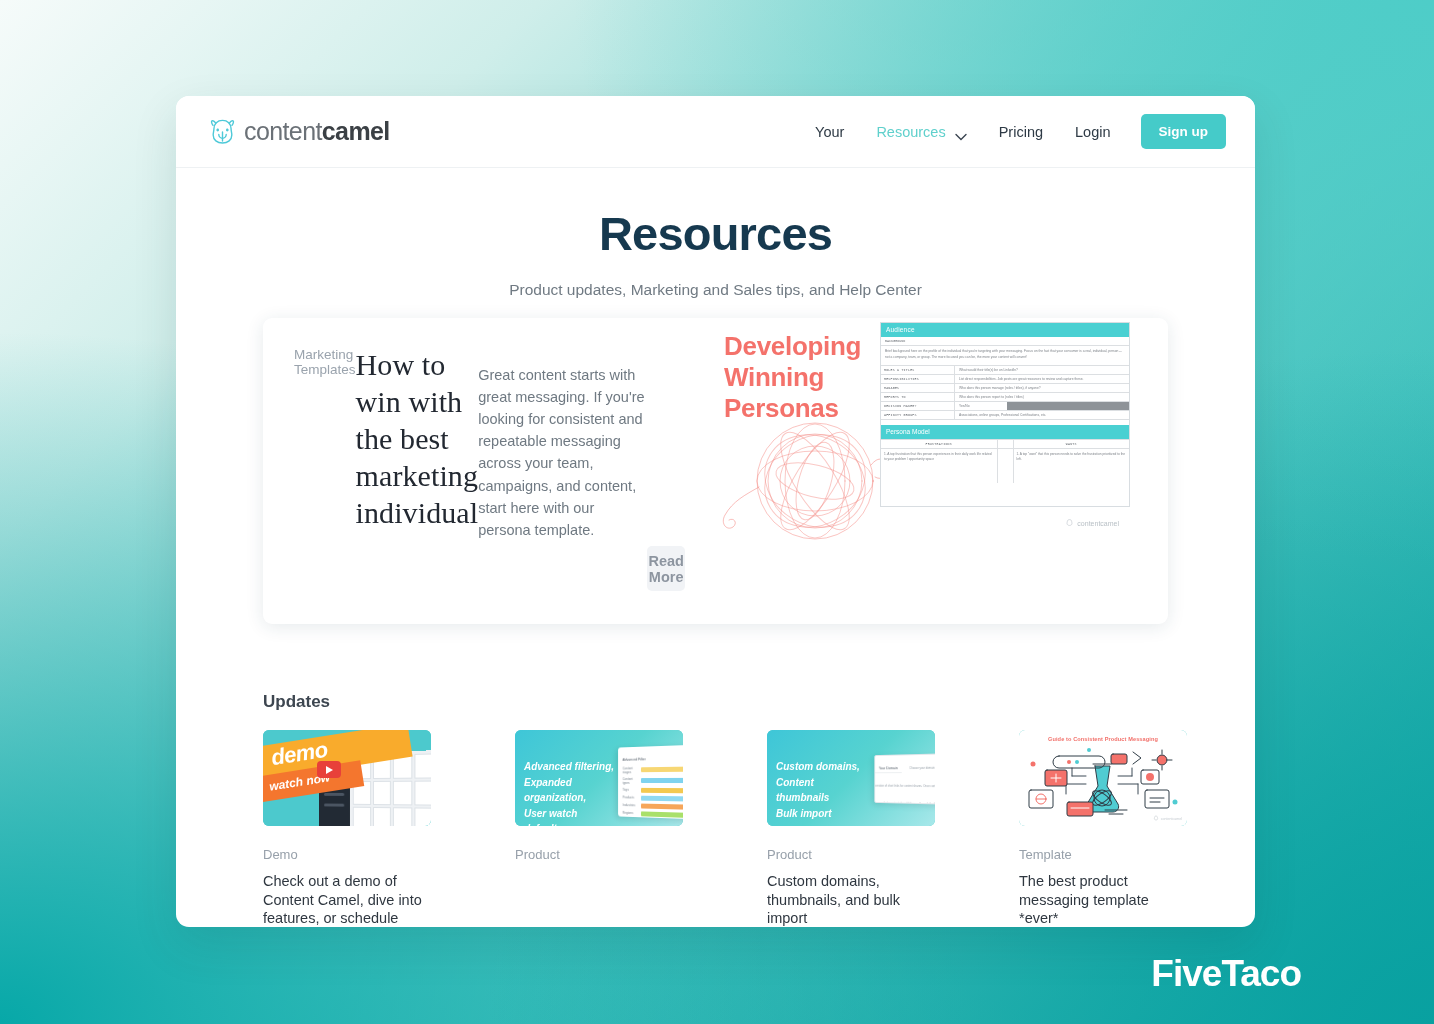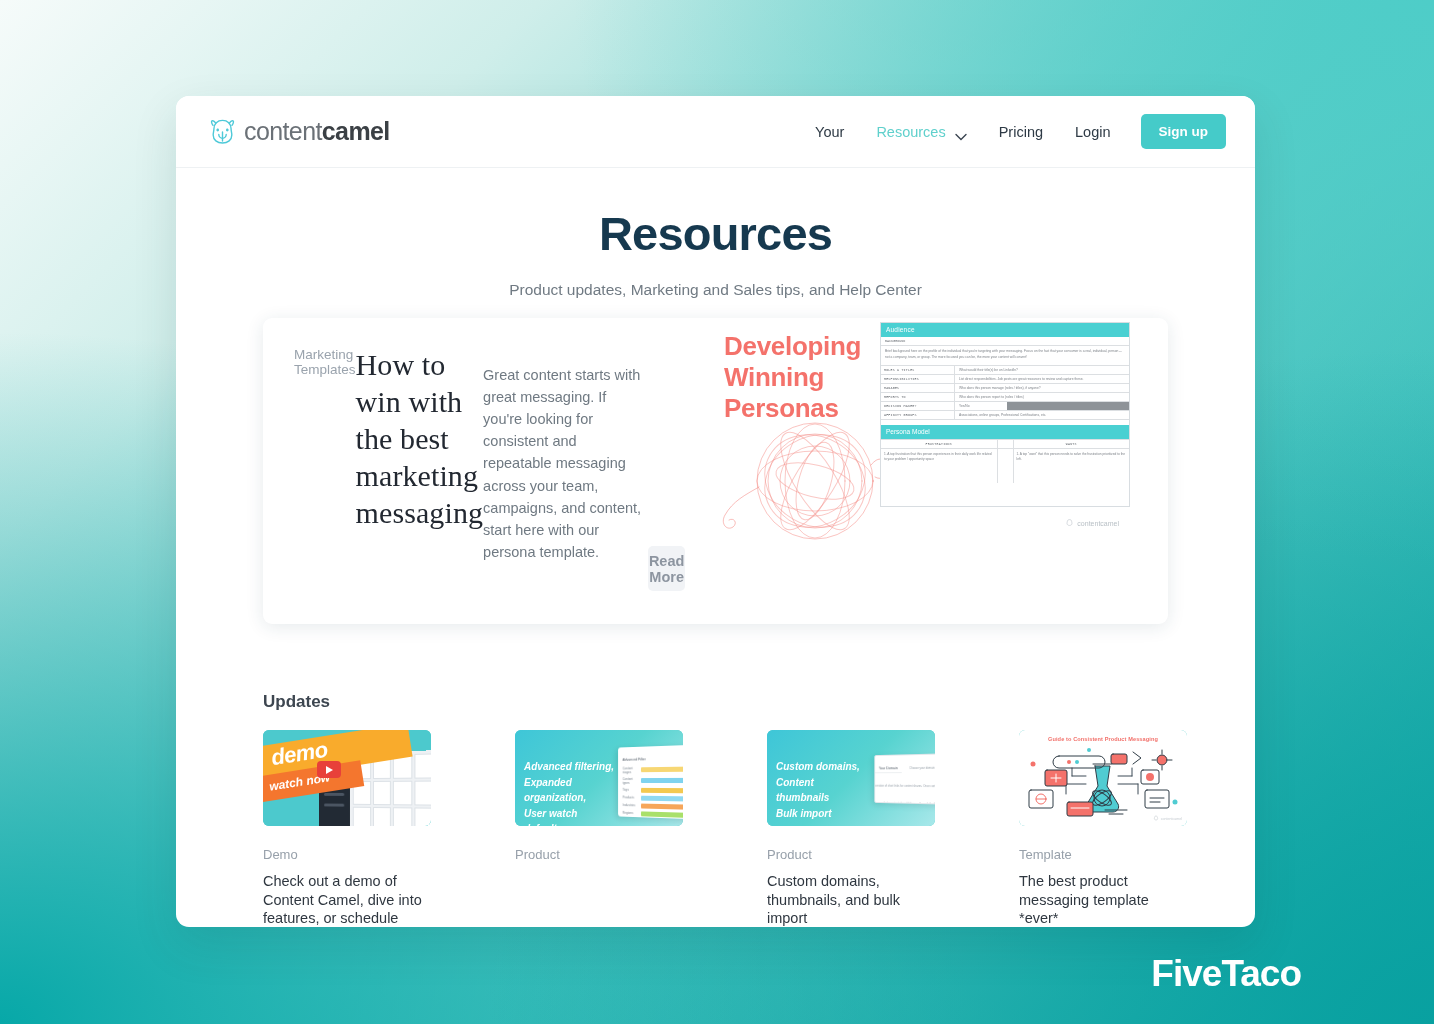--- a/index.html
+++ b/index.html
@@ -477,21 +477,21 @@
 
   <section id="hero">
     <h1 id="page-title">Resources</h1>
     <p id="page-subtitle">Product updates, Marketing and Sales tips, and Help Center</p>
   </section>
 
   <article id="featured-card">
 
     <div class="feat-left">
       <div class="feat-kicker">Marketing Templates</div>
-      <h2 class="feat-title">How to win with the best marketing messaging</h2>
+      <h2 class="feat-title">How to win with the best marketing individual</h2>
       <p class="feat-desc">Great content starts with great messaging. If you're looking for consistent and repeatable messaging across your team, campaigns, and content, start here with our persona template.</p>
       <button id="read-more-button">Read More</button>
     </div>
 
     <div class="feat-right">
 
       <div class="art-headline">
         <div>Developing</div>
         <div>Winning</div>
         <div>Personas</div>

